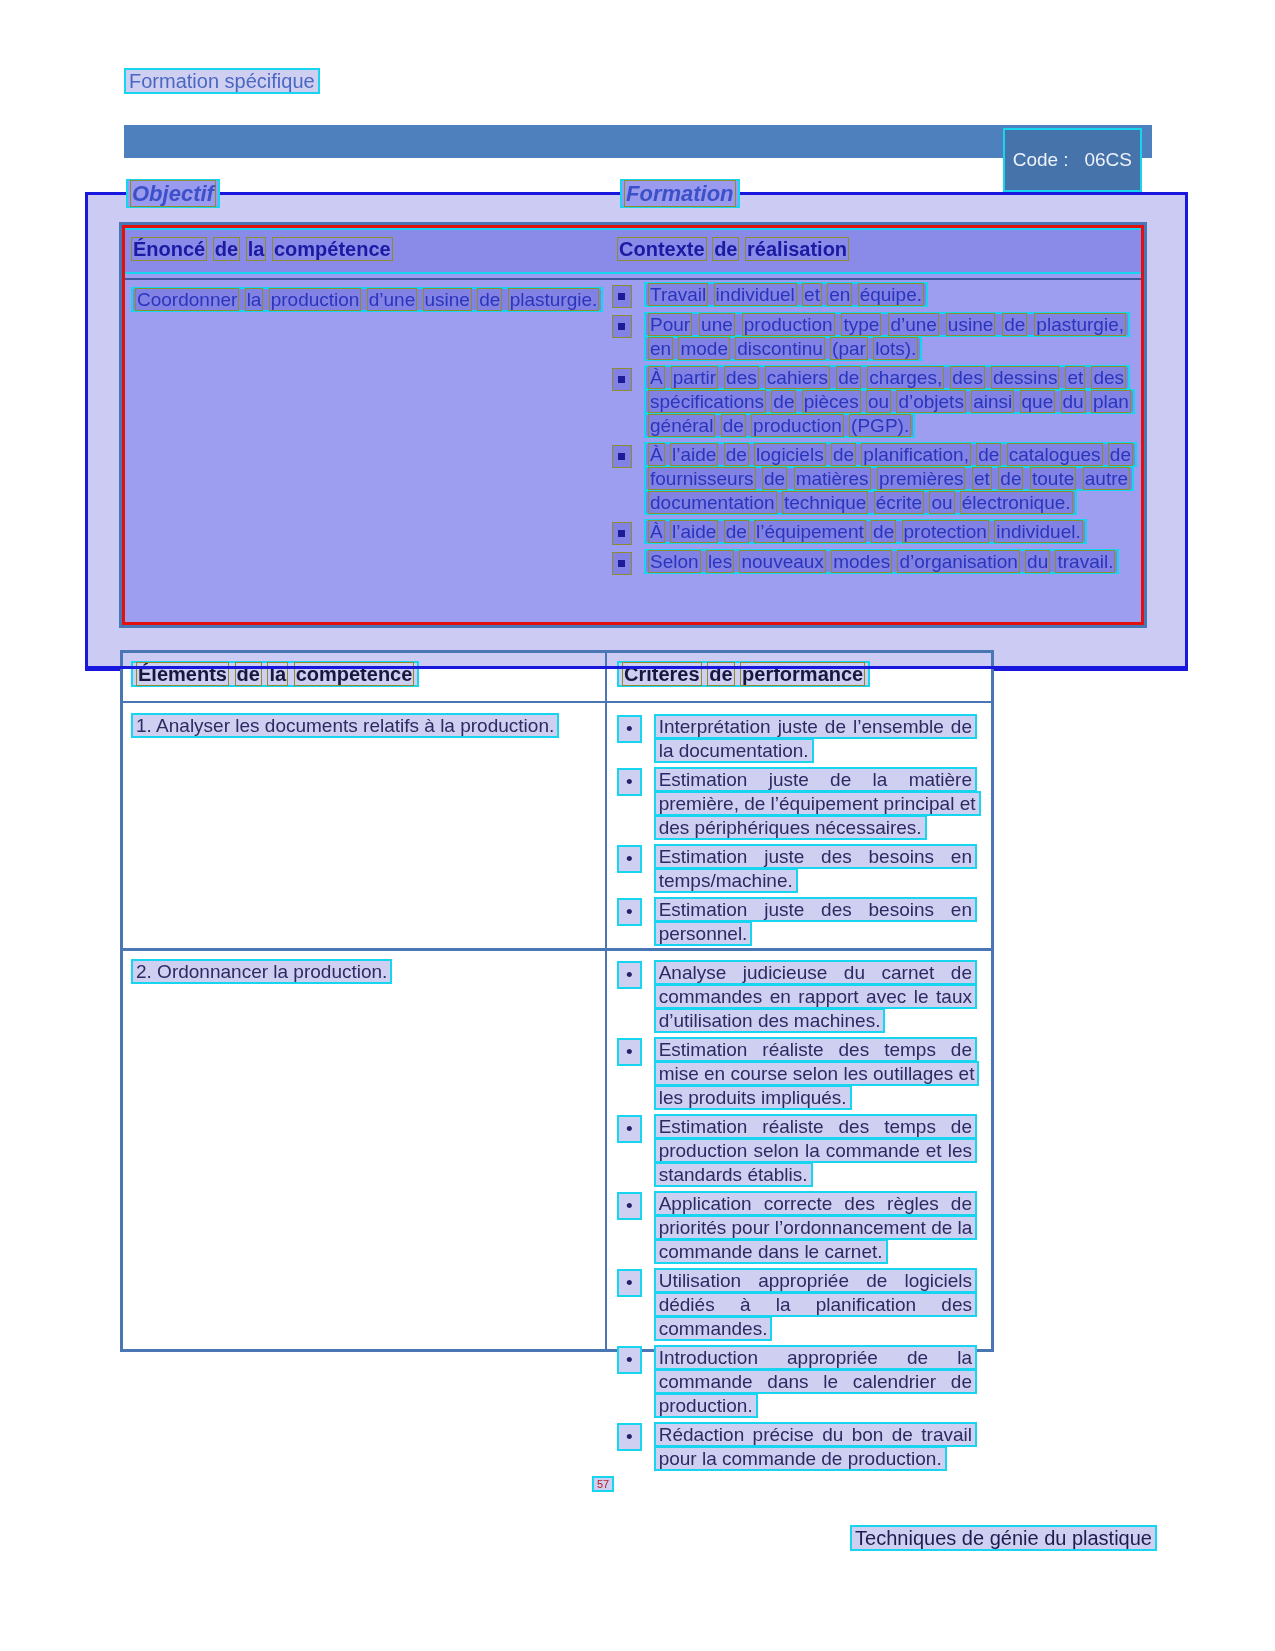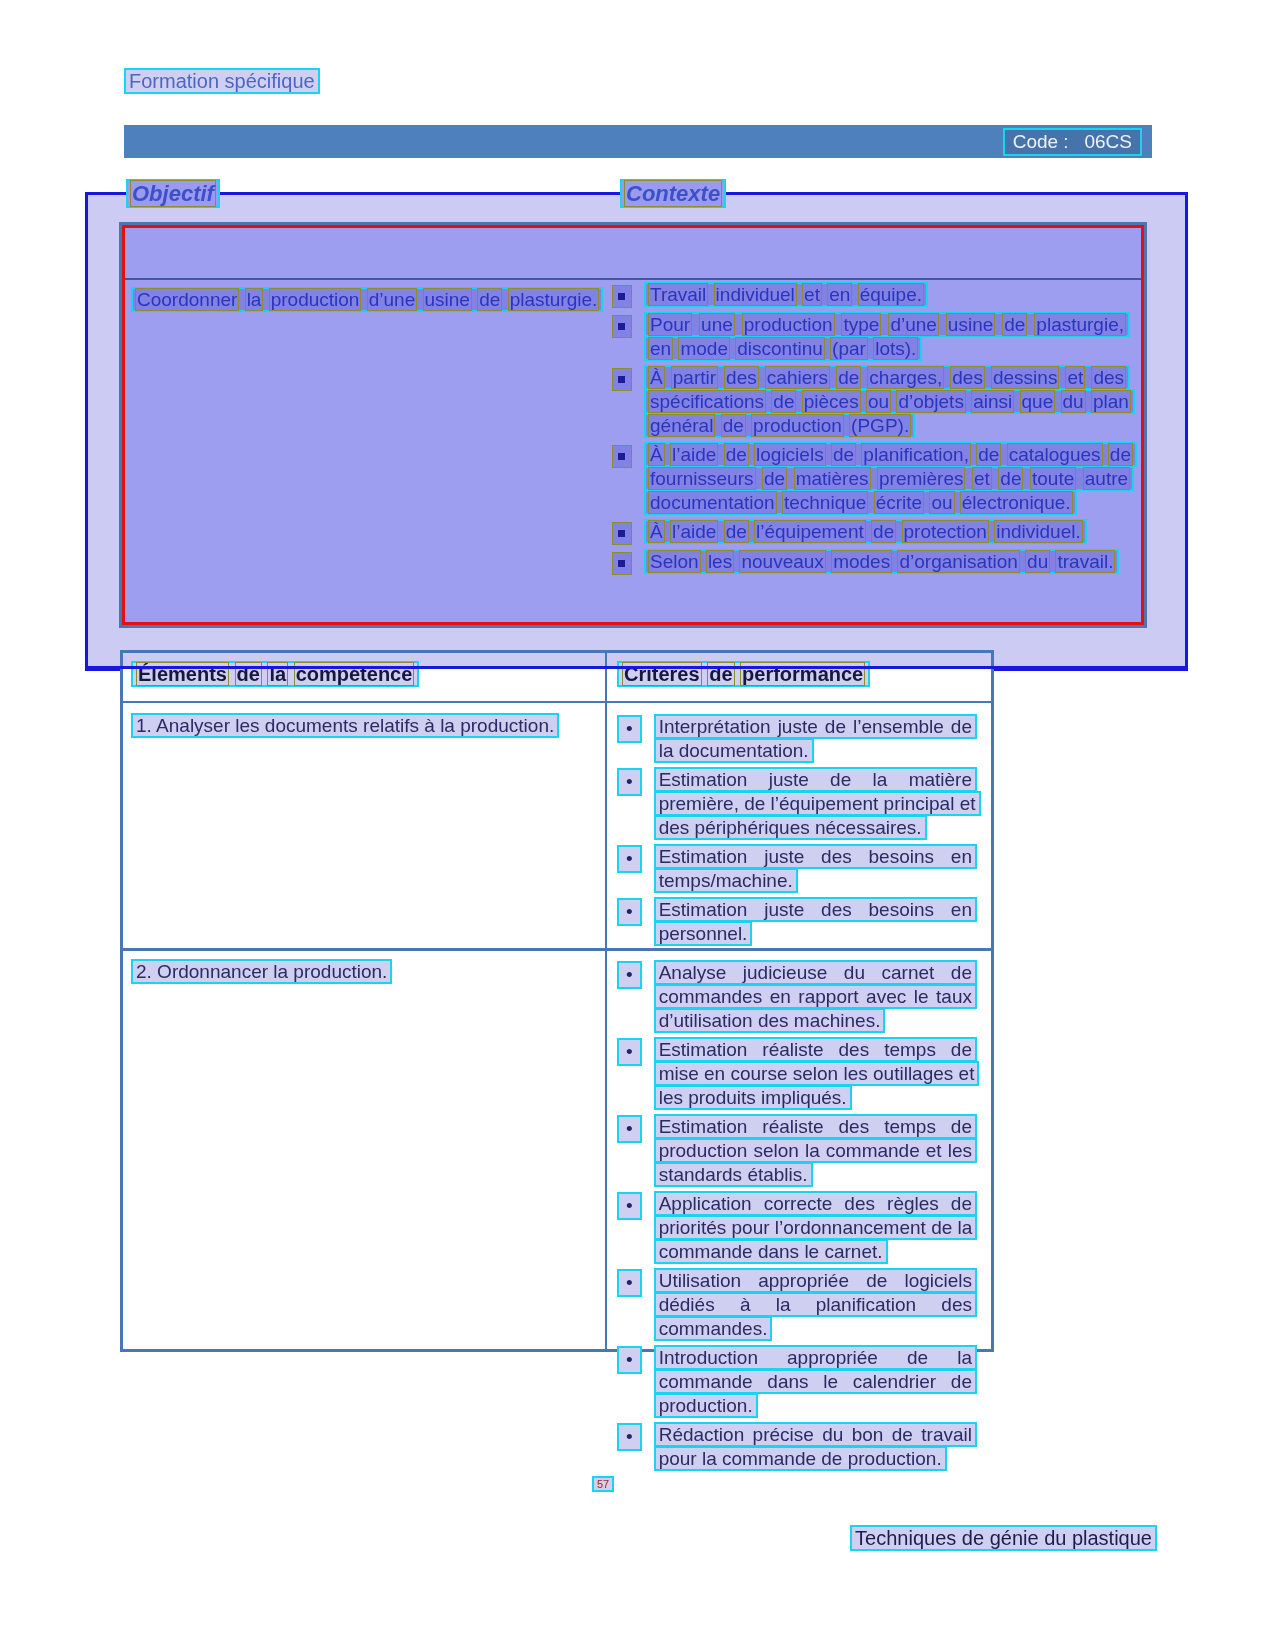--- a/index.html
+++ b/index.html
@@ -19,21 +19,21 @@
     -webkit-box-decoration-break:clone;box-decoration-break:clone;
     padding:0 3px;
     margin-top:38px;
   }
   .wb{border:1px solid #8d8d2f;padding:0 1px;}
   
   .formation{left:124px;top:70px;font-size:20px;color:#4a68c2;}
   .formation .hl2{background:#cfcff2;}
   .topbar{left:124px;top:125px;width:1028px;height:33px;background:#4d80bc;}
   .codebox{
-    position:absolute;right:10px;top:3px;padding:1px 8px;
+    position:absolute;right:10px;top:3px;padding:19px 8px;
     border:2px solid #17d5ef;background:#4673aa;color:#eef2fa;
     font-size:19px;white-space:pre;
   }
   
   .outerbox{
     left:85px;top:192px;width:1103px;height:479px;box-sizing:border-box;
     background:#cbcbf3;border:3px solid #1717dd;
   }
   .heading{position:absolute;top:-14px;font-size:22px;font-weight:bold;font-style:italic;color:#3c50c8;white-space:nowrap;text-align:center;}
   .heading .hl1{background:#9a9aef;}
@@ -97,24 +97,32 @@
 
 <div class="abs topbar">
   <span class="codebox">Code :   06CS</span>
 </div>
 
 <div class="abs outerbox">
   <div class="heading head-objectif">
     <span class="hl1"><span class="wb">Objectif</span></span>
   </div>
   <div class="heading head-standard">
-    <span class="hl1"><span class="wb">Contexte</span></span>
+    <span class="hl1"><span class="wb">Formation</span></span>
   </div>
 
   <div class="table1">
+    <div class="t1-header">
+      <div class="cell" style="left:6px;">
+        <span><span class="wb">Énoncé</span> <span class="wb">de</span> <span class="wb">la</span> <span class="wb">compétence</span></span>
+      </div>
+      <div class="cell" style="left:492px;">
+        <span><span class="wb">Contexte</span> <span class="wb">de</span> <span class="wb">réalisation</span></span>
+      </div>
+    </div>
     <div class="t1-hdivider"></div>
 
     <div class="t1-statement">
       <span class="hl1"><span class="wb">Coordonner</span> <span class="wb">la</span> <span class="wb">production</span> <span class="wb">d’une</span> <span class="wb">usine</span> <span class="wb">de</span> <span class="wb">plasturgie.</span></span>
     </div>
 
     <div class="t1-bullets">
       <ul class="blist">
           <li>
           <span class="marker1"></span>

